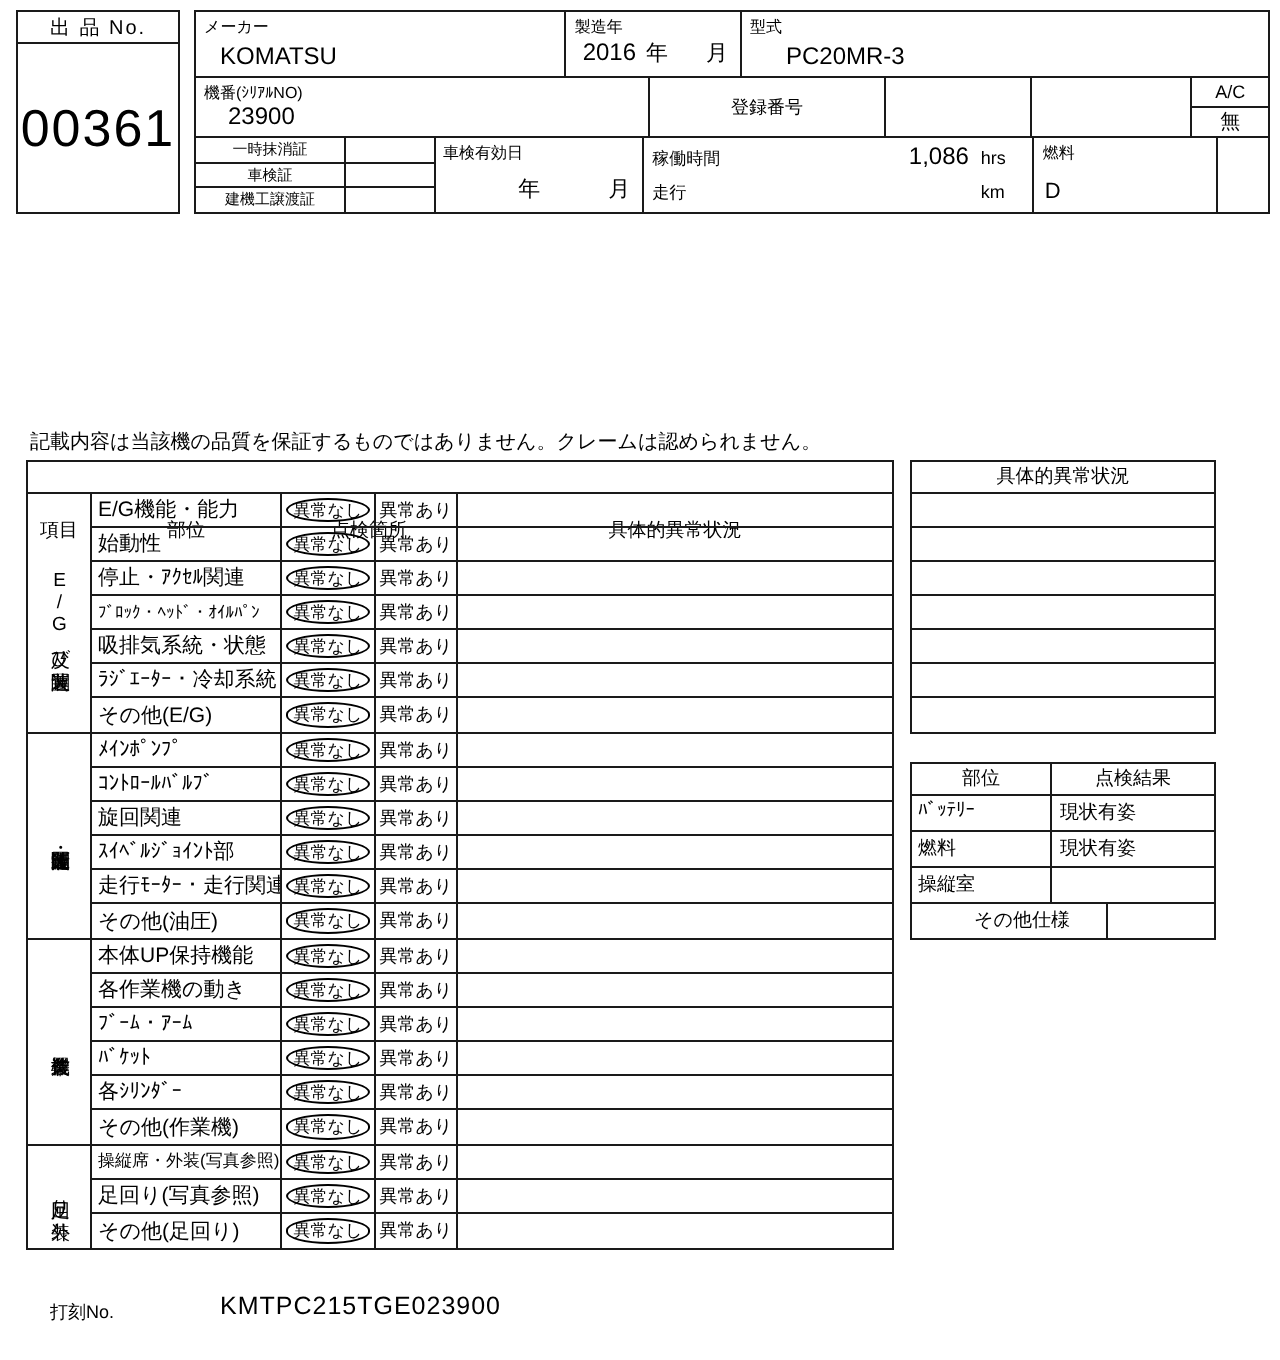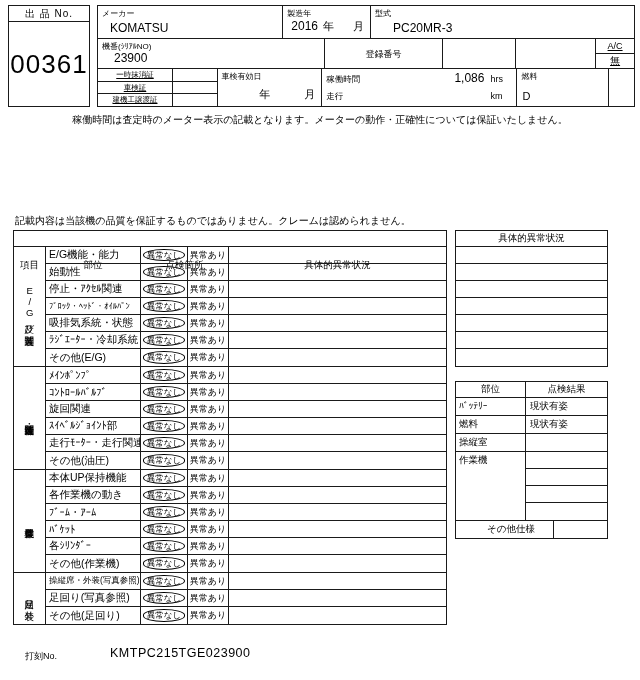--- a/index.html
+++ b/index.html
@@ -11,21 +11,21 @@
   }
   .abs { position:absolute; }
 
   
   .lot-box { left:8px; top:5px; width:82px; height:102px; border:1px solid #1a1a1a; display:flex; flex-direction:column; }
   .lot-title { height:16px; border-bottom:1px solid #1a1a1a; font-size:10px; display:flex; align-items:center; justify-content:center; letter-spacing:1px; }
   .lot-value { flex:1; display:flex; align-items:center; justify-content:center; font-size:26px; letter-spacing:1px; }
 
   
   .hdr { left:97px; top:5px; width:538px; height:102px; border:1px solid #1a1a1a; display:flex; flex-direction:column; font-size:11px; }
-  .hrow { display:flex; width:100%;text-decoration:underline; }
+  .hrow { display:flex; width:100%; }
   .hrow-a { height:33px; border-bottom:1px solid #1a1a1a; }
   .hrow-b { height:30px; border-bottom:1px solid #1a1a1a; }
   .hrow-c { height:37px; }
   .hcell { position:relative; border-right:1px solid #1a1a1a; height:100%; }
   .hcell:last-child { border-right:none; }
   .hlabel { position:absolute; top:2px; left:4px; font-size:8px; white-space:nowrap; }
   .hval { position:absolute; bottom:3px; left:12px; font-size:12px; white-space:nowrap; }
 
   .cell-maker { width:186px; } .cell-year { width:88px; } .cell-model { width:264px; }
   .year-line { position:absolute; bottom:4px; left:8px; right:6px; font-size:11px; display:flex; }
@@ -179,21 +179,20 @@
         </div>
       </div>
       <div class="hcell cell-fuel">
         <div class="hlabel">燃料</div>
         <div class="fuel-val">D</div>
       </div>
       <div class="hcell cell-tail"></div>
     </div>
   </div>
 
-  <div class="abs meter-note">稼働時間は査定時のメーター表示の記載となります。メーターの動作・正確性については保証いたしません。</div>
   <div class="abs disclaimer">記載内容は当該機の品質を保証するものではありません。クレームは認められません。</div>
 
   <div class="abs itable">
     <div class="ithead">
       <div class="w-item">項目</div>
       <div class="w-part">部位</div>
       <div class="w-check">点検箇所</div>
       <div class="w-detail">具体的異常状況</div>
     </div>
     <div>
@@ -427,29 +426,20 @@
             <div class="rres">現状有姿</div>
           </div>
         </div>
         <div class="rgroup">
           <div class="rpart" style="height: 17px;">操縦室</div>
           <div class="rrescol">
             <div class="rres"></div>
           </div>
         </div>
         <div class="rgroup">
-          <div class="rpart" style="height: 68px;">作業機</div>
-          <div class="rrescol">
-            <div class="rres"></div>
-            <div class="rres"></div>
-            <div class="rres"></div>
-            <div class="rres"></div>
-          </div>
-        </div>
-        <div class="rgroup">
           <div class="rpart" style="height: 17px;">その他仕様</div>
           <div class="rrescol">
             <div class="rres"></div>
           </div>
         </div>
       </div>
   </div>
 
   <div class="abs stamp-label">打刻No.</div>
   <div class="abs stamp-value">KMTPC215TGE023900</div>

